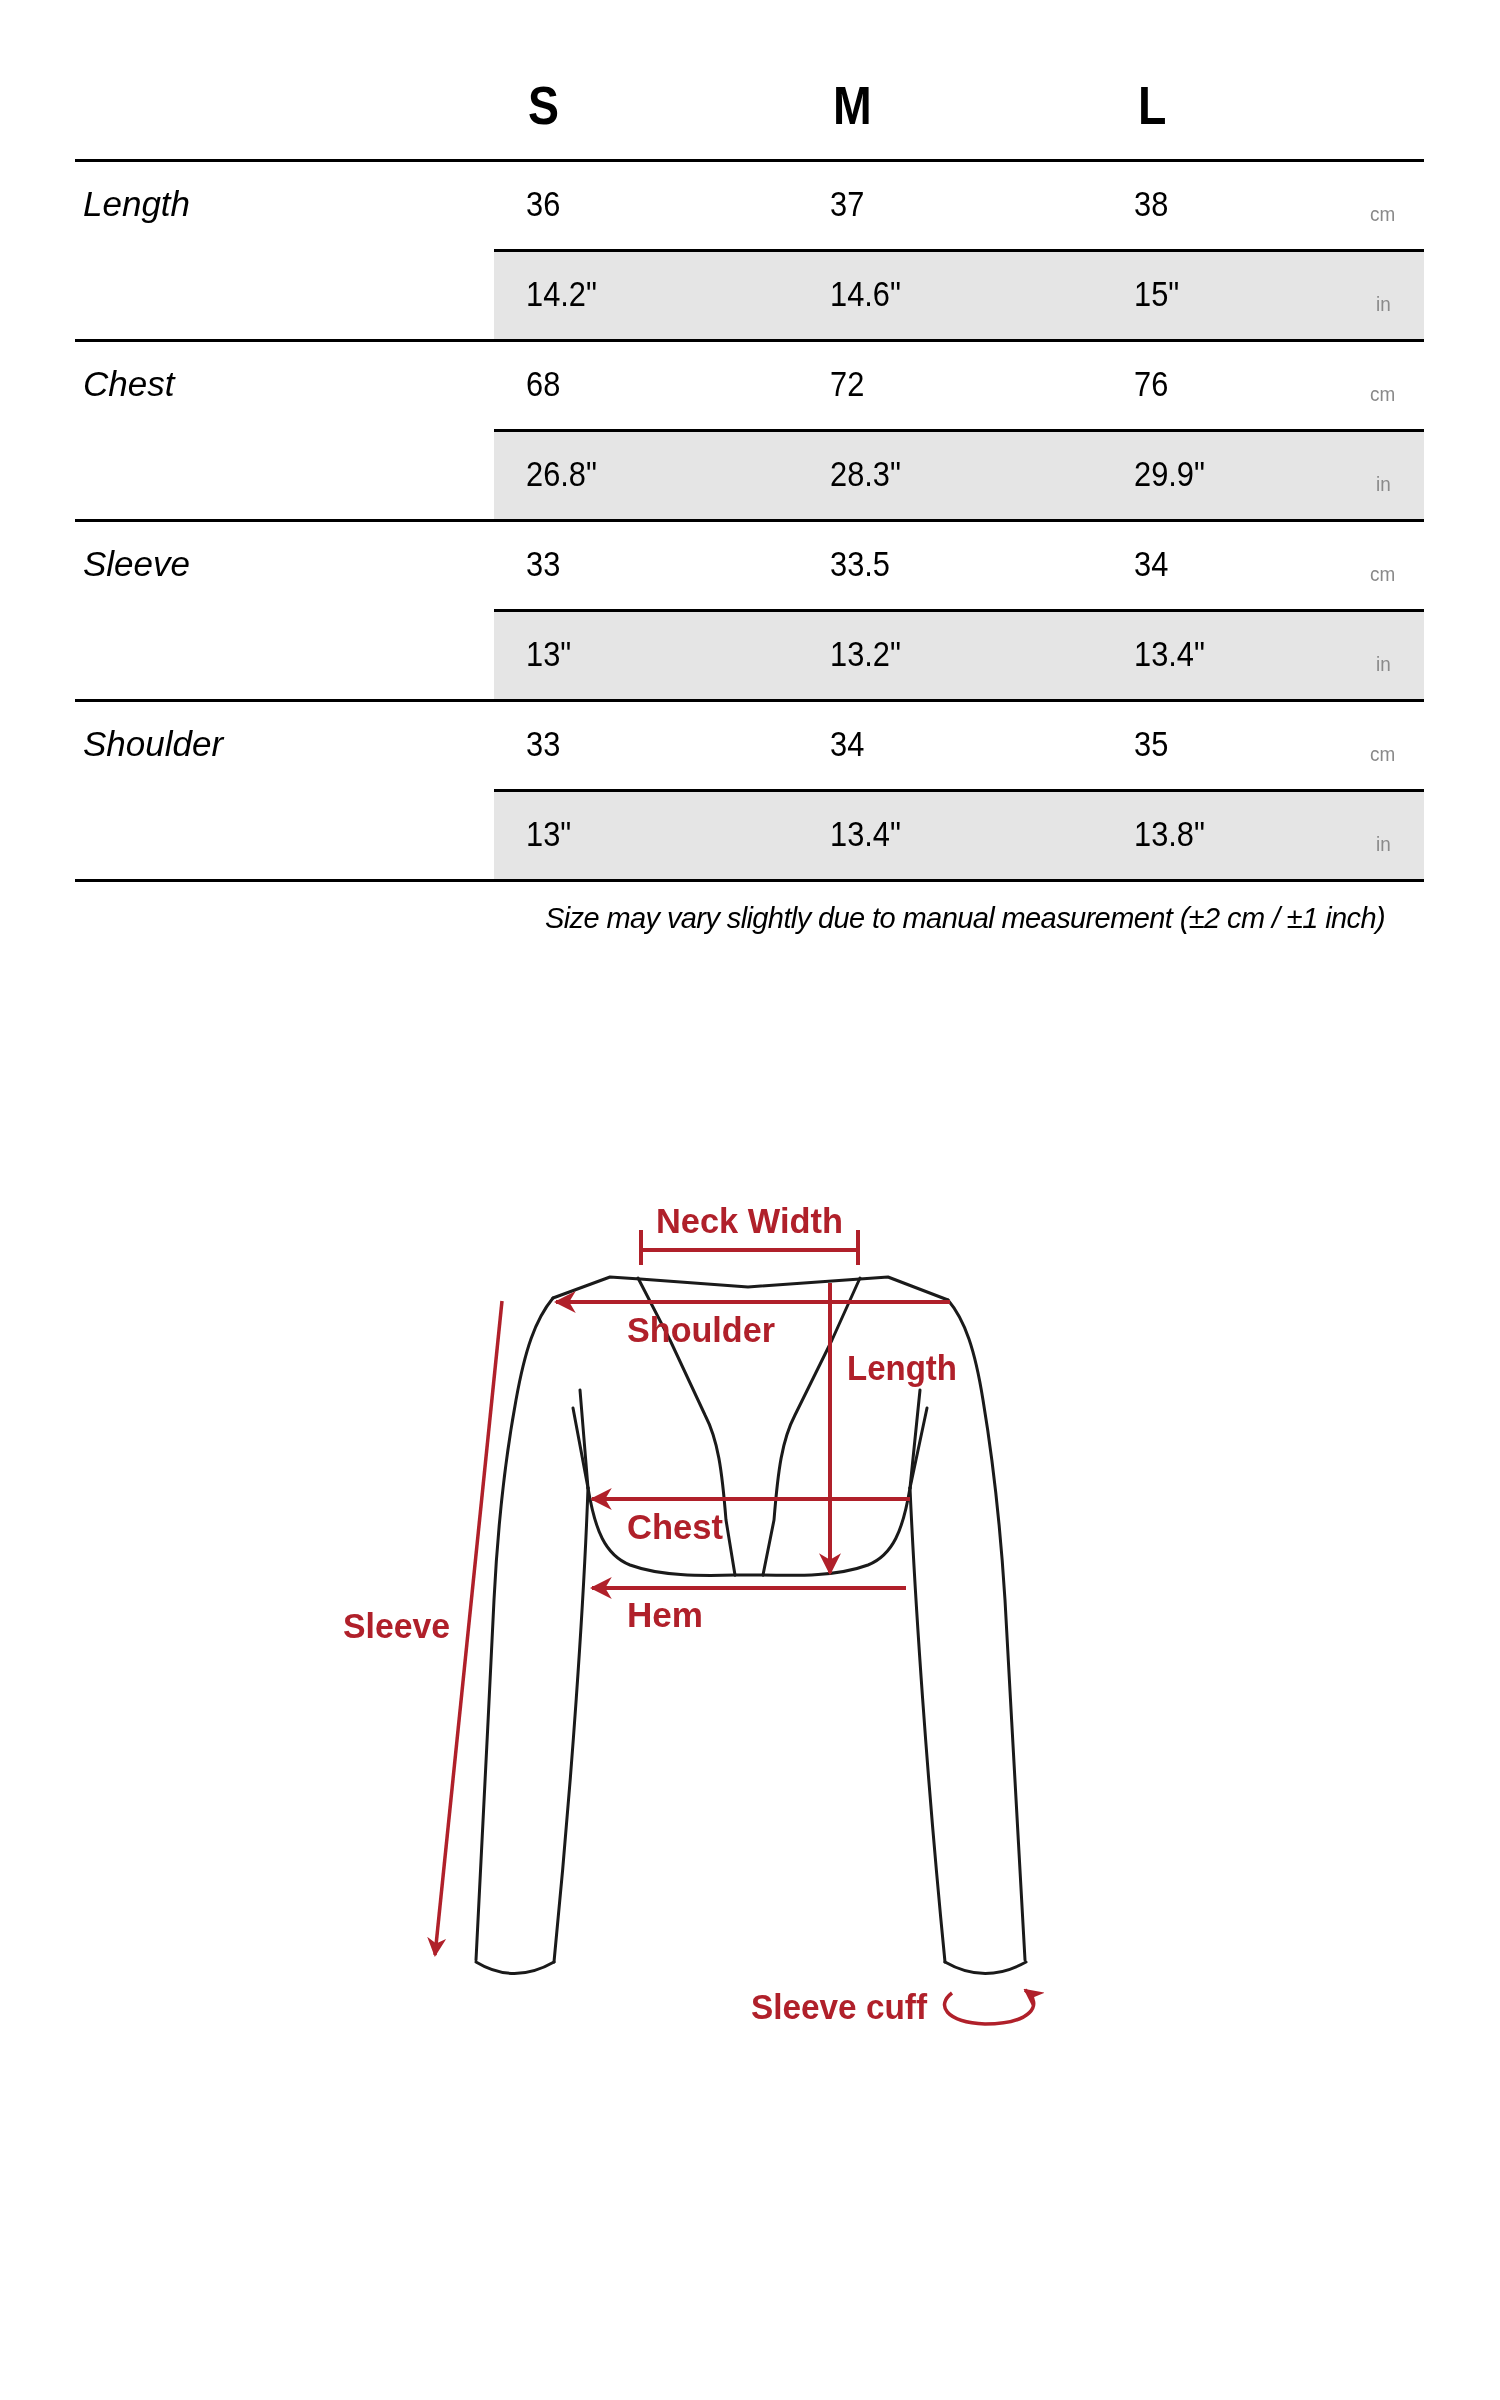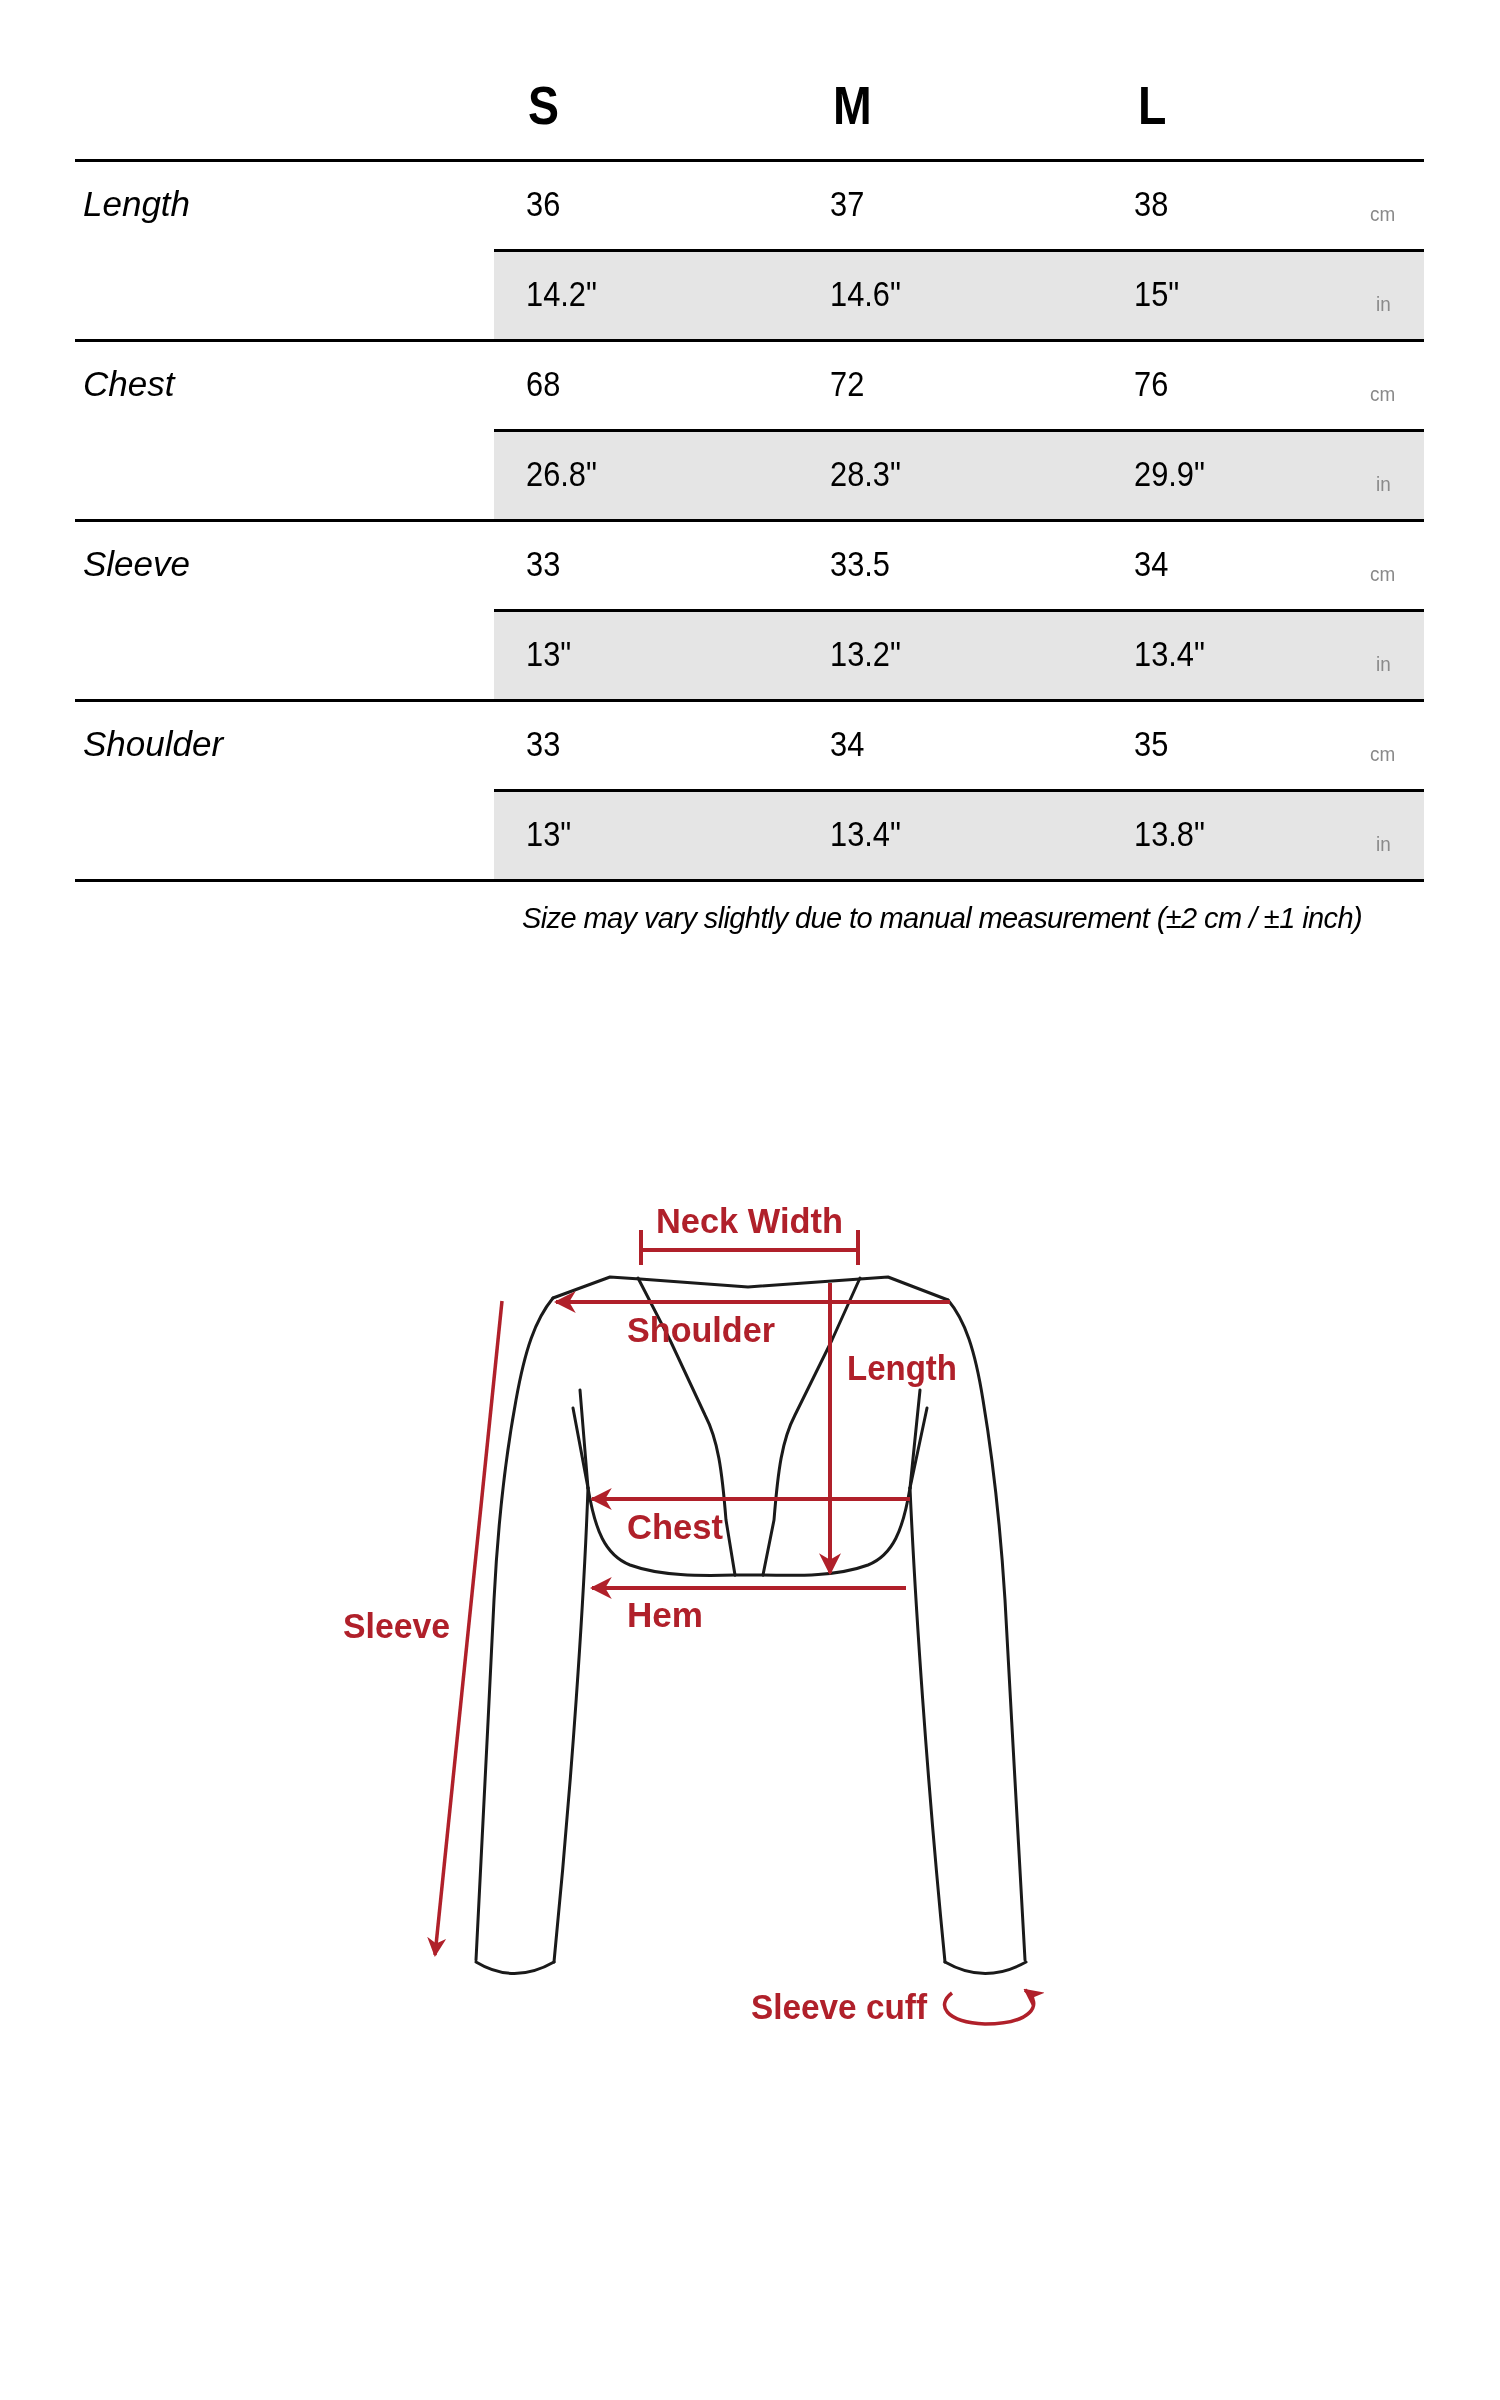--- a/index.html
+++ b/index.html
@@ -6,21 +6,21 @@
   body { width: 1500px; height: 2400px; position: relative; overflow: hidden;
          font-family: "Liberation Sans", sans-serif; color: #000; }
   .size-table { position: absolute; left: 75px; top: 0; width: 1349px; }
   .hdr { position: absolute; top: 78px; font-weight: bold; font-size: 54px; line-height: 1;
          transform: scaleX(0.86); transform-origin: left top; }
   .hline { position: absolute; height: 3px; background: #000; }
   .grayband { position: absolute; background: #e5e5e5; }
   .row-label { position: absolute; font-style: italic; font-size: 35px; line-height: 1; }
   .cell { position: absolute; font-size: 35px; line-height: 1; transform: scaleX(0.88); transform-origin: left top; }
   .unit { position: absolute; font-size: 21px; line-height: 1; color: #8a8a8a; transform: scaleX(0.9); transform-origin: left top; }
-  .note { position: absolute; left: 522px; top: 904px; font-style: italic; font-size: 29px; line-height: 1;
+  .note { position: absolute; left: 545px; top: 904px; font-style: italic; font-size: 29px; line-height: 1;
           letter-spacing: -0.6px; white-space: nowrap; }
   .diagram { position: absolute; left: 0; top: 0; width: 1500px; height: 2400px; }
   .dlabel { font-family: "Liberation Sans", sans-serif; font-weight: bold; font-size: 35px; fill: #b0202a; }
 </style>
 </head>
 <body>
 
 <div class="size-table">
 
   <div class="hdr" style="left:453px">S</div>

